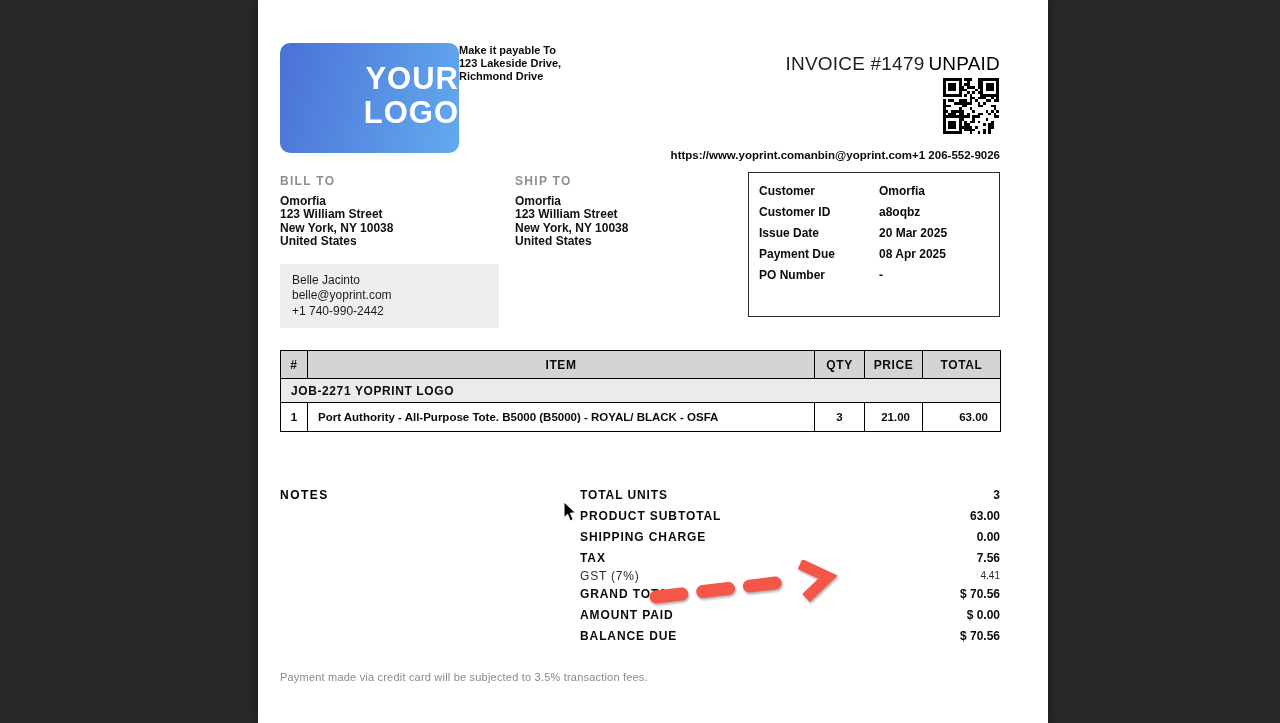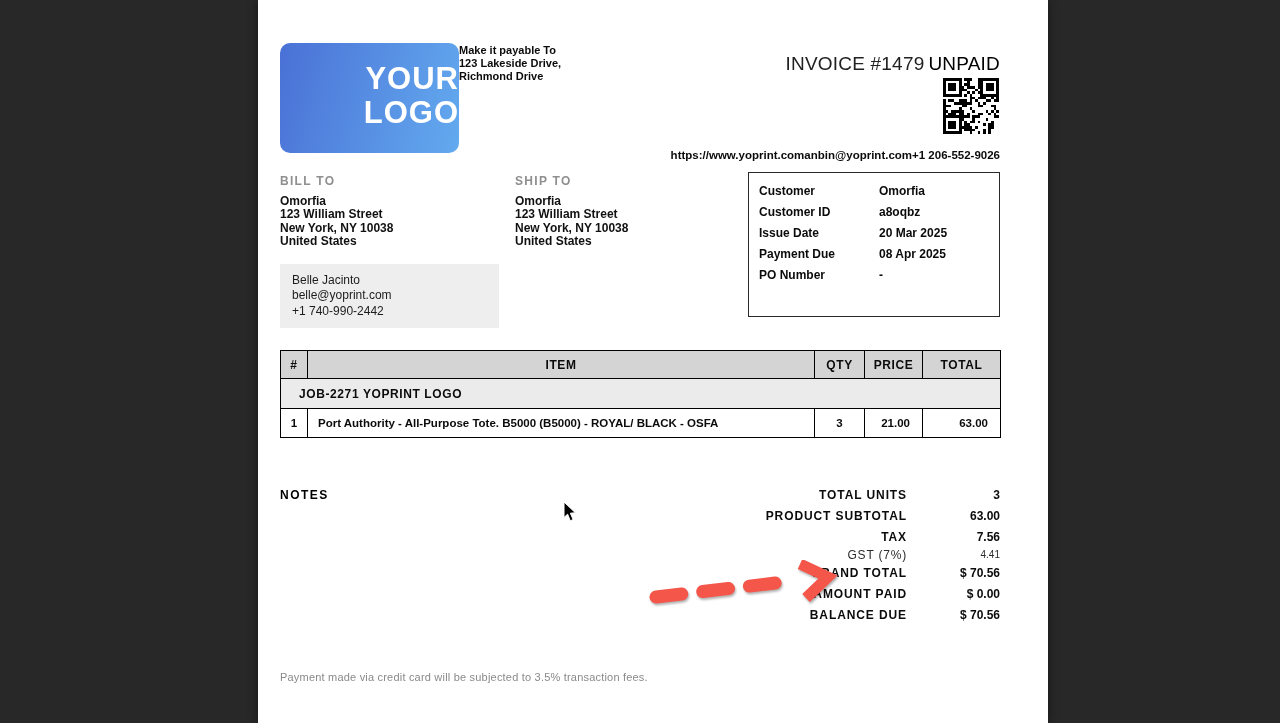--- a/index.html
+++ b/index.html
@@ -49,33 +49,33 @@
     left:490px; top:172px; width:252px; height:145px;
     border:1px solid #2a2a2a; padding:8px 10px;
   }
   .order-row { display:flex; height:20.9px; align-items:center; font-size:12px; font-weight:700; color:#0b0b0b; }
   .order-row .olabel { width:120px; }
 
   
   table.items { left:22px; top:350px; width:720px; border-collapse:collapse; table-layout:fixed; position:absolute; }
   table.items td, table.items th { border:1px solid #000; font-size:12px; color:#0b0b0b; }
   table.items th { background:#d4d4d4; height:28px; font-weight:700; letter-spacing:0.6px; text-align:center; }
-  tr.group-row td { background:#ebebeb; height:30px; font-weight:700; letter-spacing:0.6px; padding-left:18px; }
+  tr.group-row td { background:#ebebeb; height:24px; font-weight:700; letter-spacing:0.6px; padding-left:10px; }
   tr.item-row td { height:29px; font-weight:700; font-size:11.5px; background:#fff; }
   tr.item-row .c-num { text-align:center; }
   tr.item-row .c-item { padding-left:10px; }
   tr.item-row .c-qty { text-align:center; }
   tr.item-row .c-price, tr.item-row .c-total { text-align:right; padding-right:12px; }
 
   
   .notes-label { left:22px; top:488px; font-size:12px; font-weight:700; color:#000000; letter-spacing:1.5px; }
 
   
   .totals { right:48px; top:484px; width:420px; }
-  .trow { display:flex; justify-content:flex-end; align-items:center; height:21px; }
+  .trow { display:flex; justify-content:space-between; align-items:center; height:21px; }
   .trow .tlabel { font-size:12px; font-weight:700; letter-spacing:0.9px; color:#0b0b0b; text-align:right; }
   .trow .tvalue { width:93px; text-align:right; font-size:12px; font-weight:700; color:#0b0b0b; }
   .trow.sm { height:15px; }
   .trow.sm .tlabel { font-size:12px; font-weight:400; letter-spacing:0.8px; color:#2b2b2b; }
   .trow.sm .tvalue { font-size:10px; font-weight:400; color:#2b2b2b; }
 
   
   .annot-arrow { left:387px; top:560px; width:200px; height:46px; filter:drop-shadow(1px 2px 1px rgba(0,0,0,0.3)); }
 
   
@@ -417,20 +417,24 @@
   <div class="abs totals">
     <div class="trow">
       <span class="tlabel">TOTAL UNITS</span>
       <span class="tvalue">3</span>
     </div>
     <div class="trow">
       <span class="tlabel">PRODUCT SUBTOTAL</span>
       <span class="tvalue">63.00</span>
     </div>
     <div class="trow">
+      <span class="tlabel">SHIPPING CHARGE</span>
+      <span class="tvalue">0.00</span>
+    </div>
+    <div class="trow">
       <span class="tlabel">TAX</span>
       <span class="tvalue">7.56</span>
     </div>
     <div class="trow sm">
       <span class="tlabel">GST (7%)</span>
       <span class="tvalue">4.41</span>
     </div>
     <div class="trow">
       <span class="tlabel">GRAND TOTAL</span>
       <span class="tvalue">$ 70.56</span>

